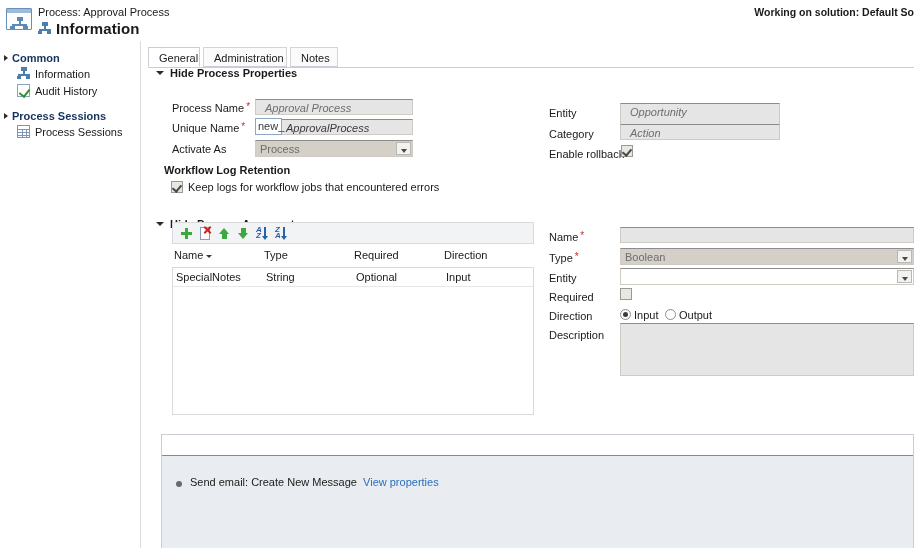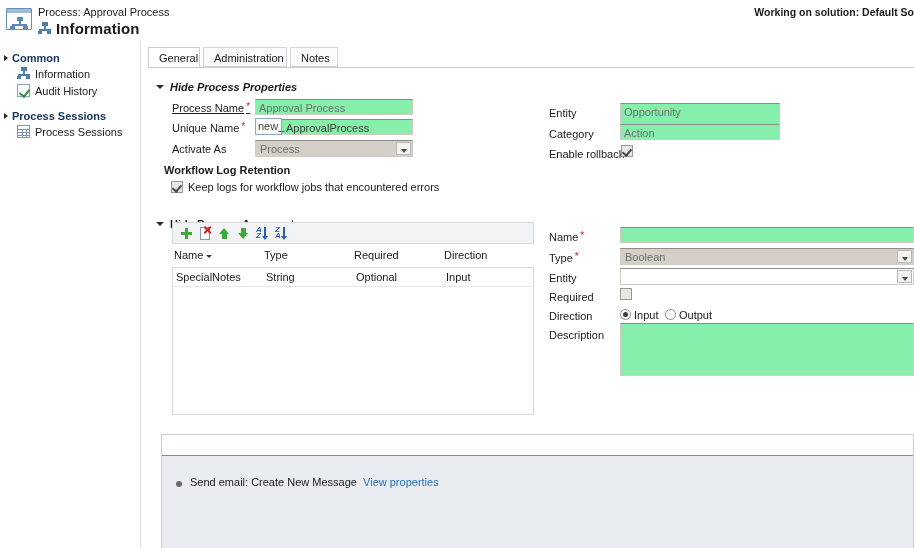--- a/index.html
+++ b/index.html
@@ -62,23 +62,23 @@
 
   
   .section-hdr{position:absolute;display:flex;align-items:center;gap:6px;}
   .section-hdr .caret{width:0;height:0;border-top:4.5px solid #2b2b2b;border-left:4px solid transparent;
                       border-right:4px solid transparent;}
   .section-hdr .lbl{font-size:11px;font-weight:bold;color:#1a1a1a;}
 
   
   .flabel{position:absolute;font-size:11px;color:#1a1a1a;white-space:nowrap;}
   .req{color:#cc2b2b;font-size:10px;margin-left:2px;vertical-align:top;line-height:10px;}
-  .field{position:absolute;box-sizing:border-box;background:#86efac;
+  .field{position:absolute;box-sizing:border-box;background:#e5e5e5;
          border:1px solid #cfcbc4;border-top:1px solid #8c8c8c;
-         font-size:11px;color:#6d6d6d;padding:1px 3px;line-height:14px;overflow:hidden;white-space:nowrap;}
+         font-size:11px;color:#6d6d6d;padding:1px 9px;line-height:14px;overflow:hidden;white-space:nowrap;font-style:italic;}
   .field.filled{color:#6e6e6e;}
   .prefixbox{position:absolute;box-sizing:border-box;background:#fff;border:1px solid #8ba7c4;
              font-size:11px;color:#3a3a3a;padding:1px 2px;line-height:13px;z-index:3;}
   .select{position:absolute;box-sizing:border-box;background:#d4d0c8;border:1px solid #cfcbc4;
           border-top:1px solid #8c8c8c;font-size:11px;color:#6d6d6d;line-height:14px;}
   .select.white{background:#fff;}
   .select .txt{position:absolute;left:4px;top:1px;}
   .select .arrowbox{position:absolute;right:1px;top:1px;bottom:1px;width:15px;background:#f2f2f0;
                     border:1px solid #b9b9b4;box-sizing:border-box;}
   .select .arrow{position:absolute;left:4px;top:6px;width:0;height:0;border-top:4px solid #4a4a4a;
@@ -217,26 +217,26 @@
 
   <div class="content">
 
     <div class="tabstrip">
       <div class="baseline"></div>
       <div class="tab active" style="left:0px;width:52px;">General</div>
       <div class="tab inactive" style="left:55px;width:84px;">Administration</div>
       <div class="tab inactive" style="left:142px;width:48px;">Notes</div>
     </div>
 
-    <div class="section-hdr" style="left:8px;top:40px;font-style:italic;">
+    <div class="section-hdr" style="left:8px;top:26px;">
       <span class="caret"></span>
       <span class="lbl">Hide Process Properties</span>
     </div>
 
-    <div class="flabel" style="left:24px;top:61px;text-decoration:underline;"><span>Process Name</span><span class="req">*</span></div>
+    <div class="flabel" style="left:24px;top:61px;"><span>Process Name</span><span class="req">*</span></div>
     <div class="field filled" style="left:107px;top:58px;width:158px;height:16px;">Approval Process</div>
 
     <div class="flabel" style="left:24px;top:81px;"><span>Unique Name</span><span class="req">*</span></div>
     <div class="prefixbox" style="left:107px;top:77px;width:27px;height:17px;">new_</div>
     <div class="field" style="left:107px;top:78px;width:158px;height:16px;color:#3a3a3a;padding-left:30px;">ApprovalProcess</div>
 
     <div class="flabel" style="left:24px;top:102px;">Activate As</div>
     <div class="select" style="left:107px;top:99px;width:158px;height:17px;">
       <span class="txt">Process</span>
       <span class="arrowbox">

